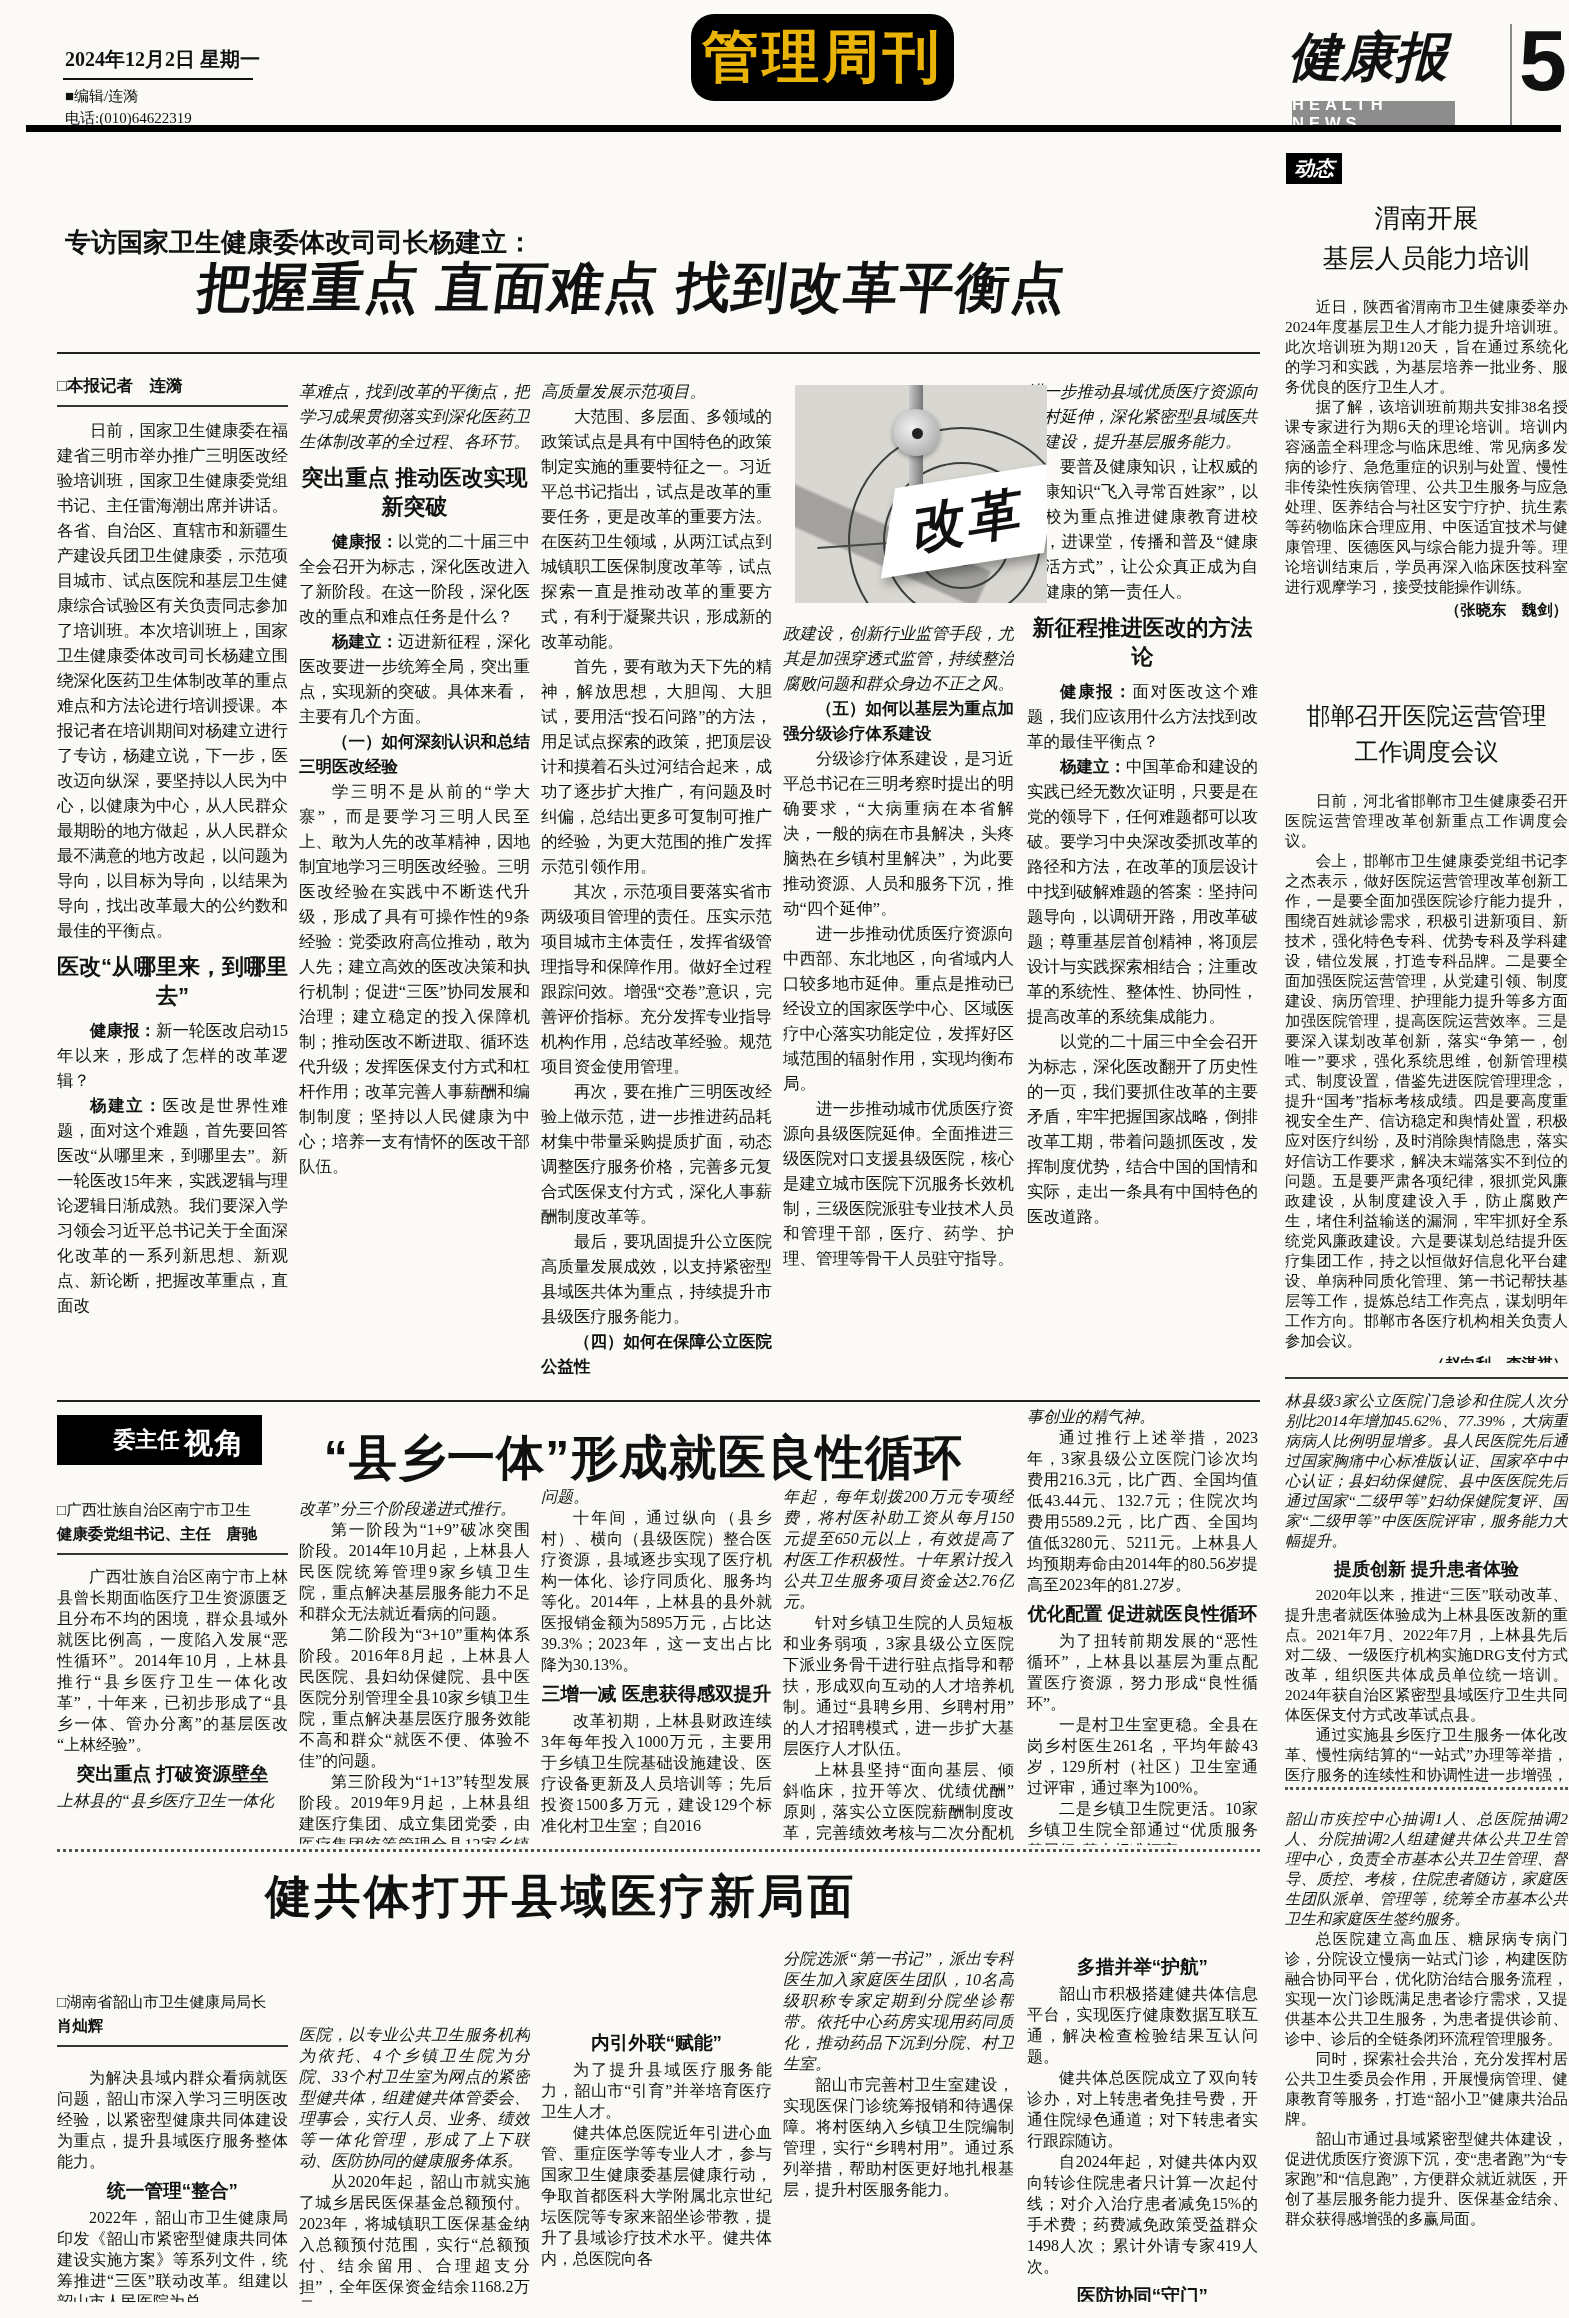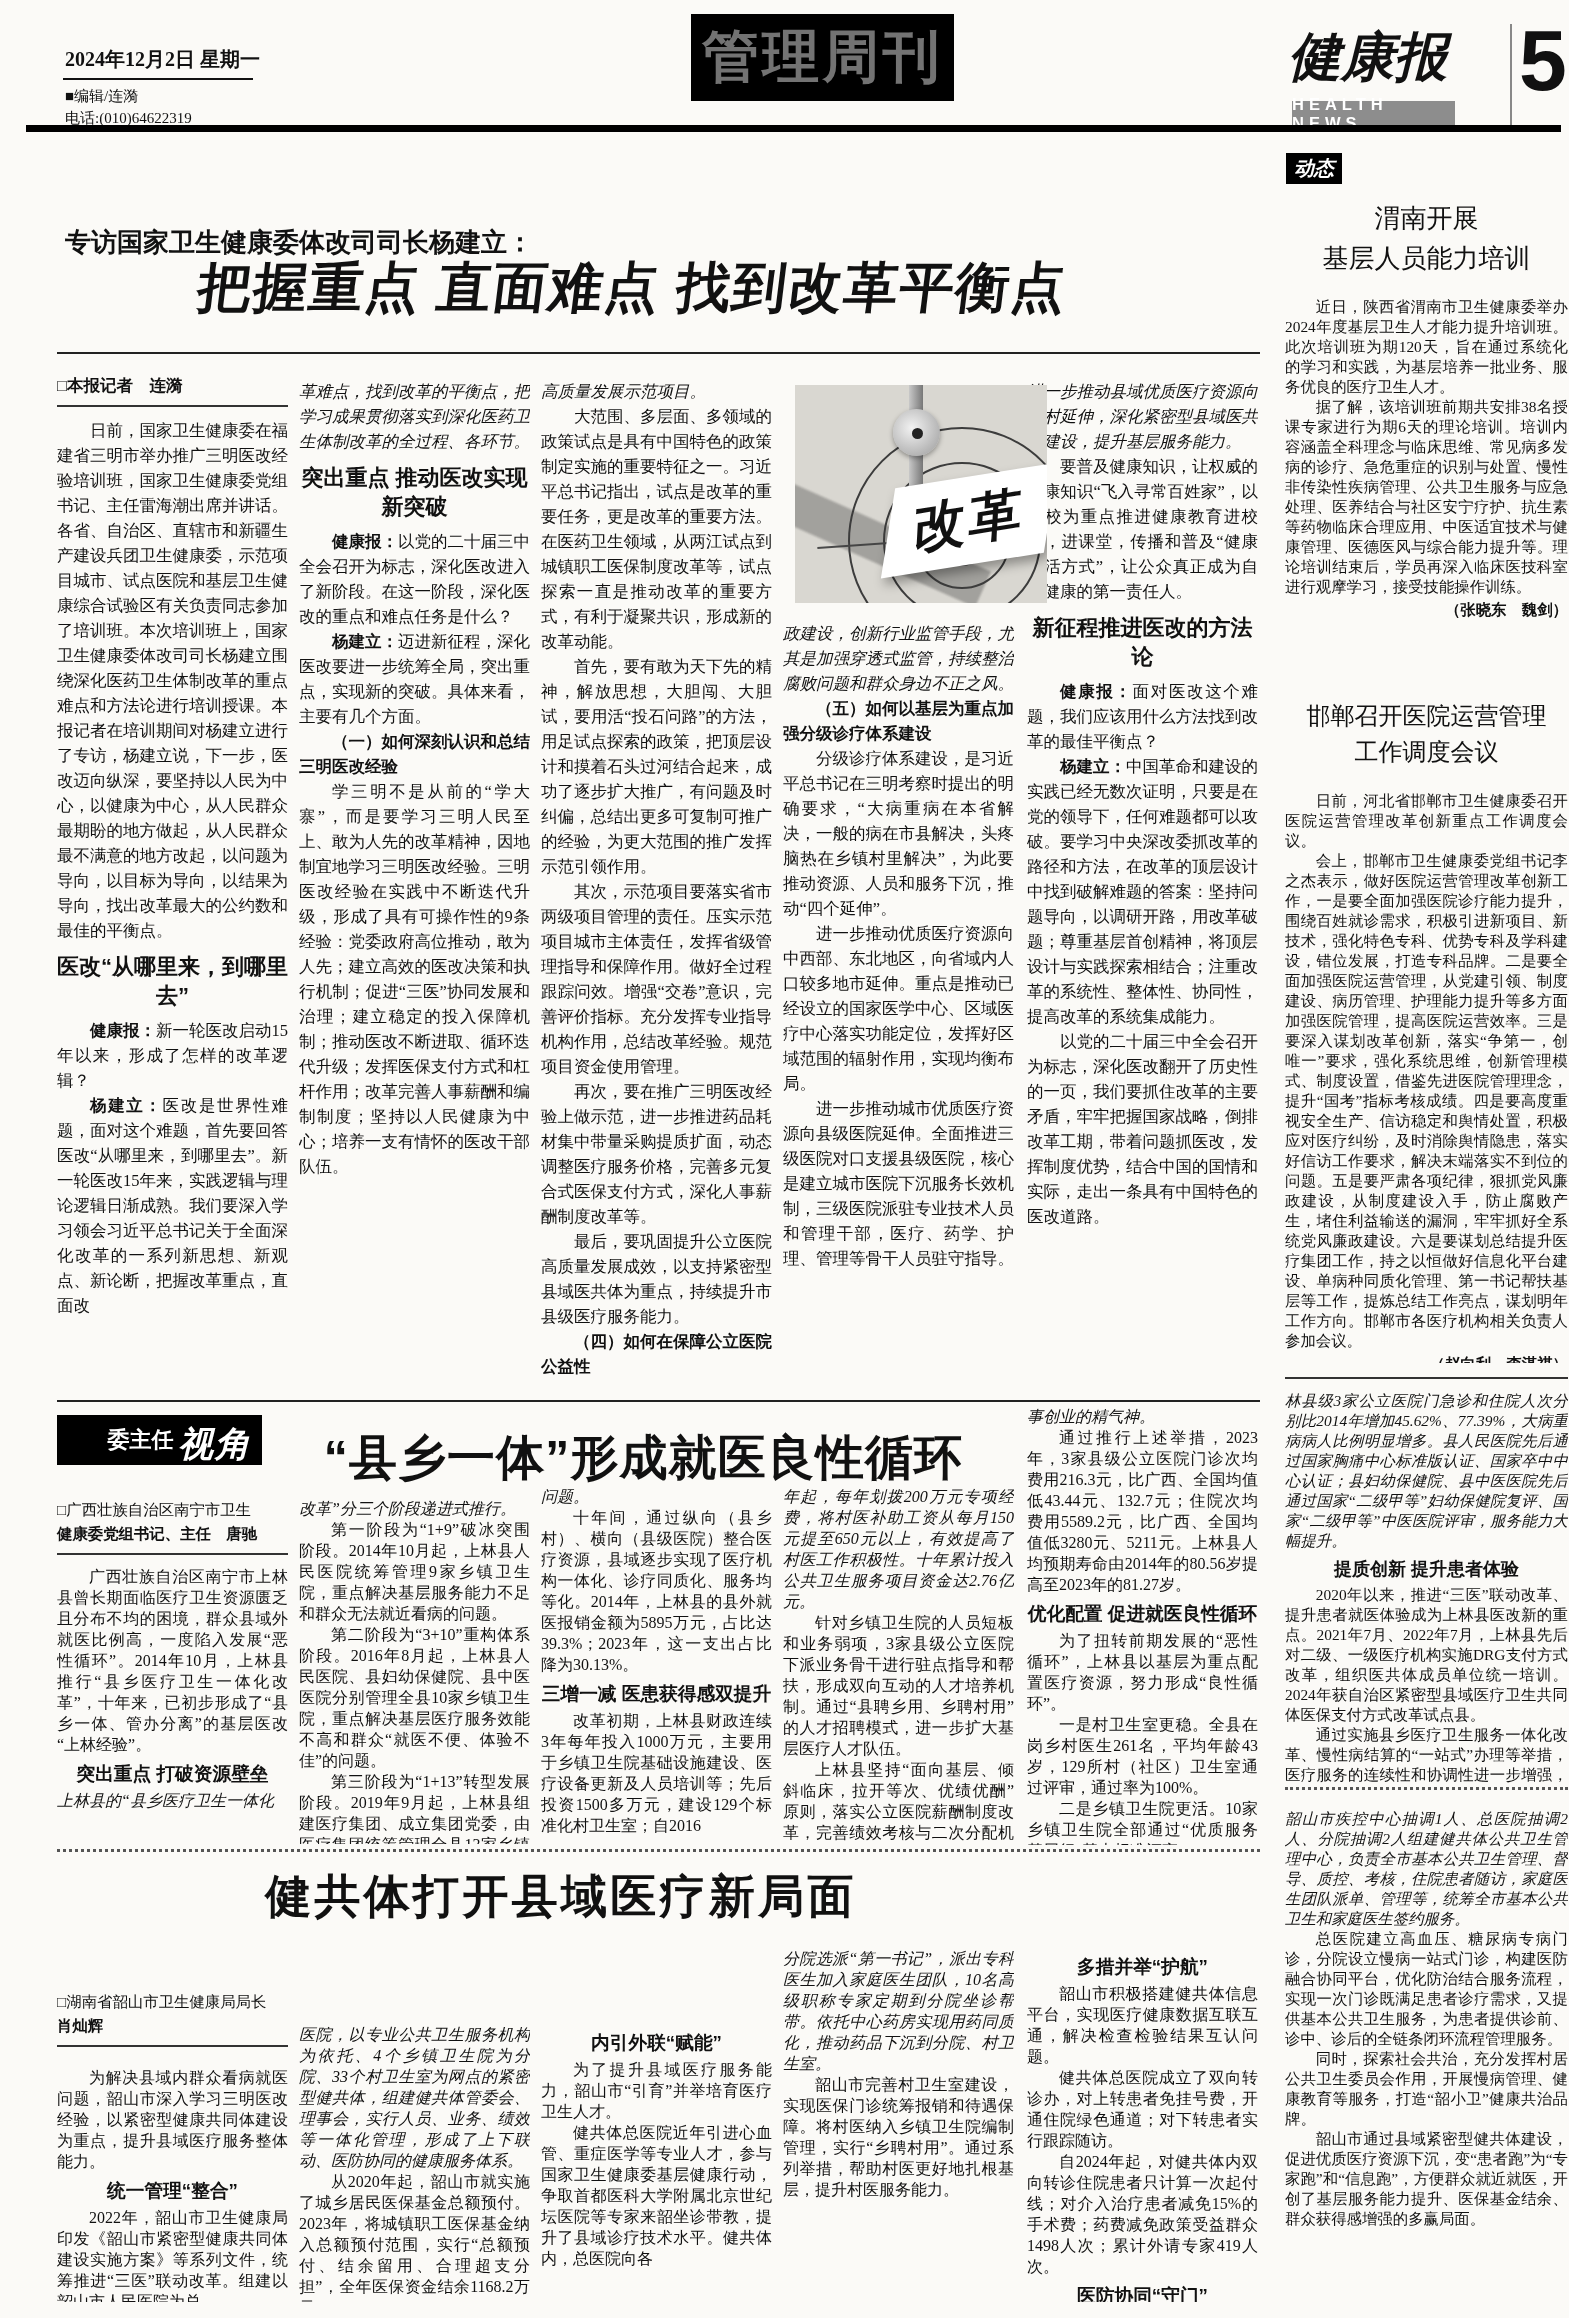--- a/index.html
+++ b/index.html
@@ -6,23 +6,23 @@
   .page{position:relative;width:1569px;height:2319px;background:#fbfaf7;color:#111;
         font-family:"Liberation Serif","DejaVu Serif",serif;overflow:hidden;}
   .abs{position:absolute;}
   .sans{font-family:"Liberation Sans","DejaVu Sans",sans-serif;}
 
   
   .date{left:65px;top:46px;font-size:20px;font-weight:700;}
   .date-rule{left:63px;top:78px;width:190px;height:2.2px;background:#111;}
   .editor{left:65px;top:87px;font-size:15px;}
   .phone{left:65px;top:109px;font-size:15px;}
-  .masthead{left:691px;top:14.3px;width:263px;height:87px;background:#000;color:#737373;
+  .masthead{left:691px;top:14.3px;width:263px;height:87px;background:#000;color:#eab308;
             display:flex;align-items:center;justify-content:center;font-size:57px;font-weight:900;
-            letter-spacing:3.3px;}
+            letter-spacing:3.3px;border-radius:23px;}
   .brand{left:1288px;top:22px;width:220px;font-size:53px;font-weight:700;font-style:italic;}
   .brand-en{left:1292px;top:101px;width:163px;height:25px;background:#8d8d8d;color:#fff;
             display:flex;align-items:center;justify-content:center;font-size:16.5px;font-weight:700;letter-spacing:5px;}
   .vline{left:1510px;top:24px;width:1.7px;height:102px;background:#888;}
   .pagenum{left:1519px;top:16.5px;font-size:86px;font-weight:900;line-height:1;}
   .header-bar{left:26.4px;top:125px;width:1535px;height:6.6px;background:#000;}
 
   .badge-sec{left:1286px;top:153px;width:56px;height:31px;background:#000;color:#fff;
              display:flex;align-items:center;justify-content:center;font-size:20px;font-weight:900;font-style:italic;}
 
@@ -89,21 +89,21 @@
   .a1-body{left:1285px;top:297px;width:283px;height:361px;}
   .a2-title{left:1285px;top:698px;width:283px;text-align:center;font-size:24px;line-height:1.5;}
   .a2-body{left:1285px;top:791px;width:283px;height:572px;}
   .a2-rule{left:1285px;top:1377px;width:283px;height:1.7px;background:#333;}
 
   
   .mid-rule{left:57px;top:1400px;width:1203px;height:1.7px;background:#222;}
   .badge-col{left:57px;top:1415px;width:165px;height:50px;background:#000;color:#fff;
              display:flex;align-items:center;justify-content:center;gap:4.4px;padding-left:40px;}
   .badge-col .ba{font-size:22px;font-weight:700;}
-  .badge-col .bb{font-size:35px;font-weight:900;font-style:italic;letter-spacing:1.7px;margin-top:8px;}
+  .badge-col .bb{font-size:29px;font-weight:900;letter-spacing:1.7px;margin-top:8px;}
   .mid-headline{left:231px;top:1426px;width:825px;text-align:center;font-size:48px;font-weight:700;letter-spacing:1.1px;}
   .by-mid{left:57px;top:1498px;width:231px;font-size:15.4px;}
   .b1-col1{left:57px;top:1566px;width:231px;height:277px;}
   .b1-col2{left:299px;top:1498px;width:231px;height:346px;}
   .b1-col3{left:541px;top:1486px;width:231px;height:358px;}
   .b1-col4{left:783px;top:1486px;width:231px;height:358px;}
   .b1-col5{left:1027px;top:1406px;width:231px;height:439px;}
   .b1-col6{left:1285px;top:1391px;width:283px;height:392px;}
 
   .dot-main{left:57px;top:1849px;width:1203px;border-top:3.9px dotted #555;}

